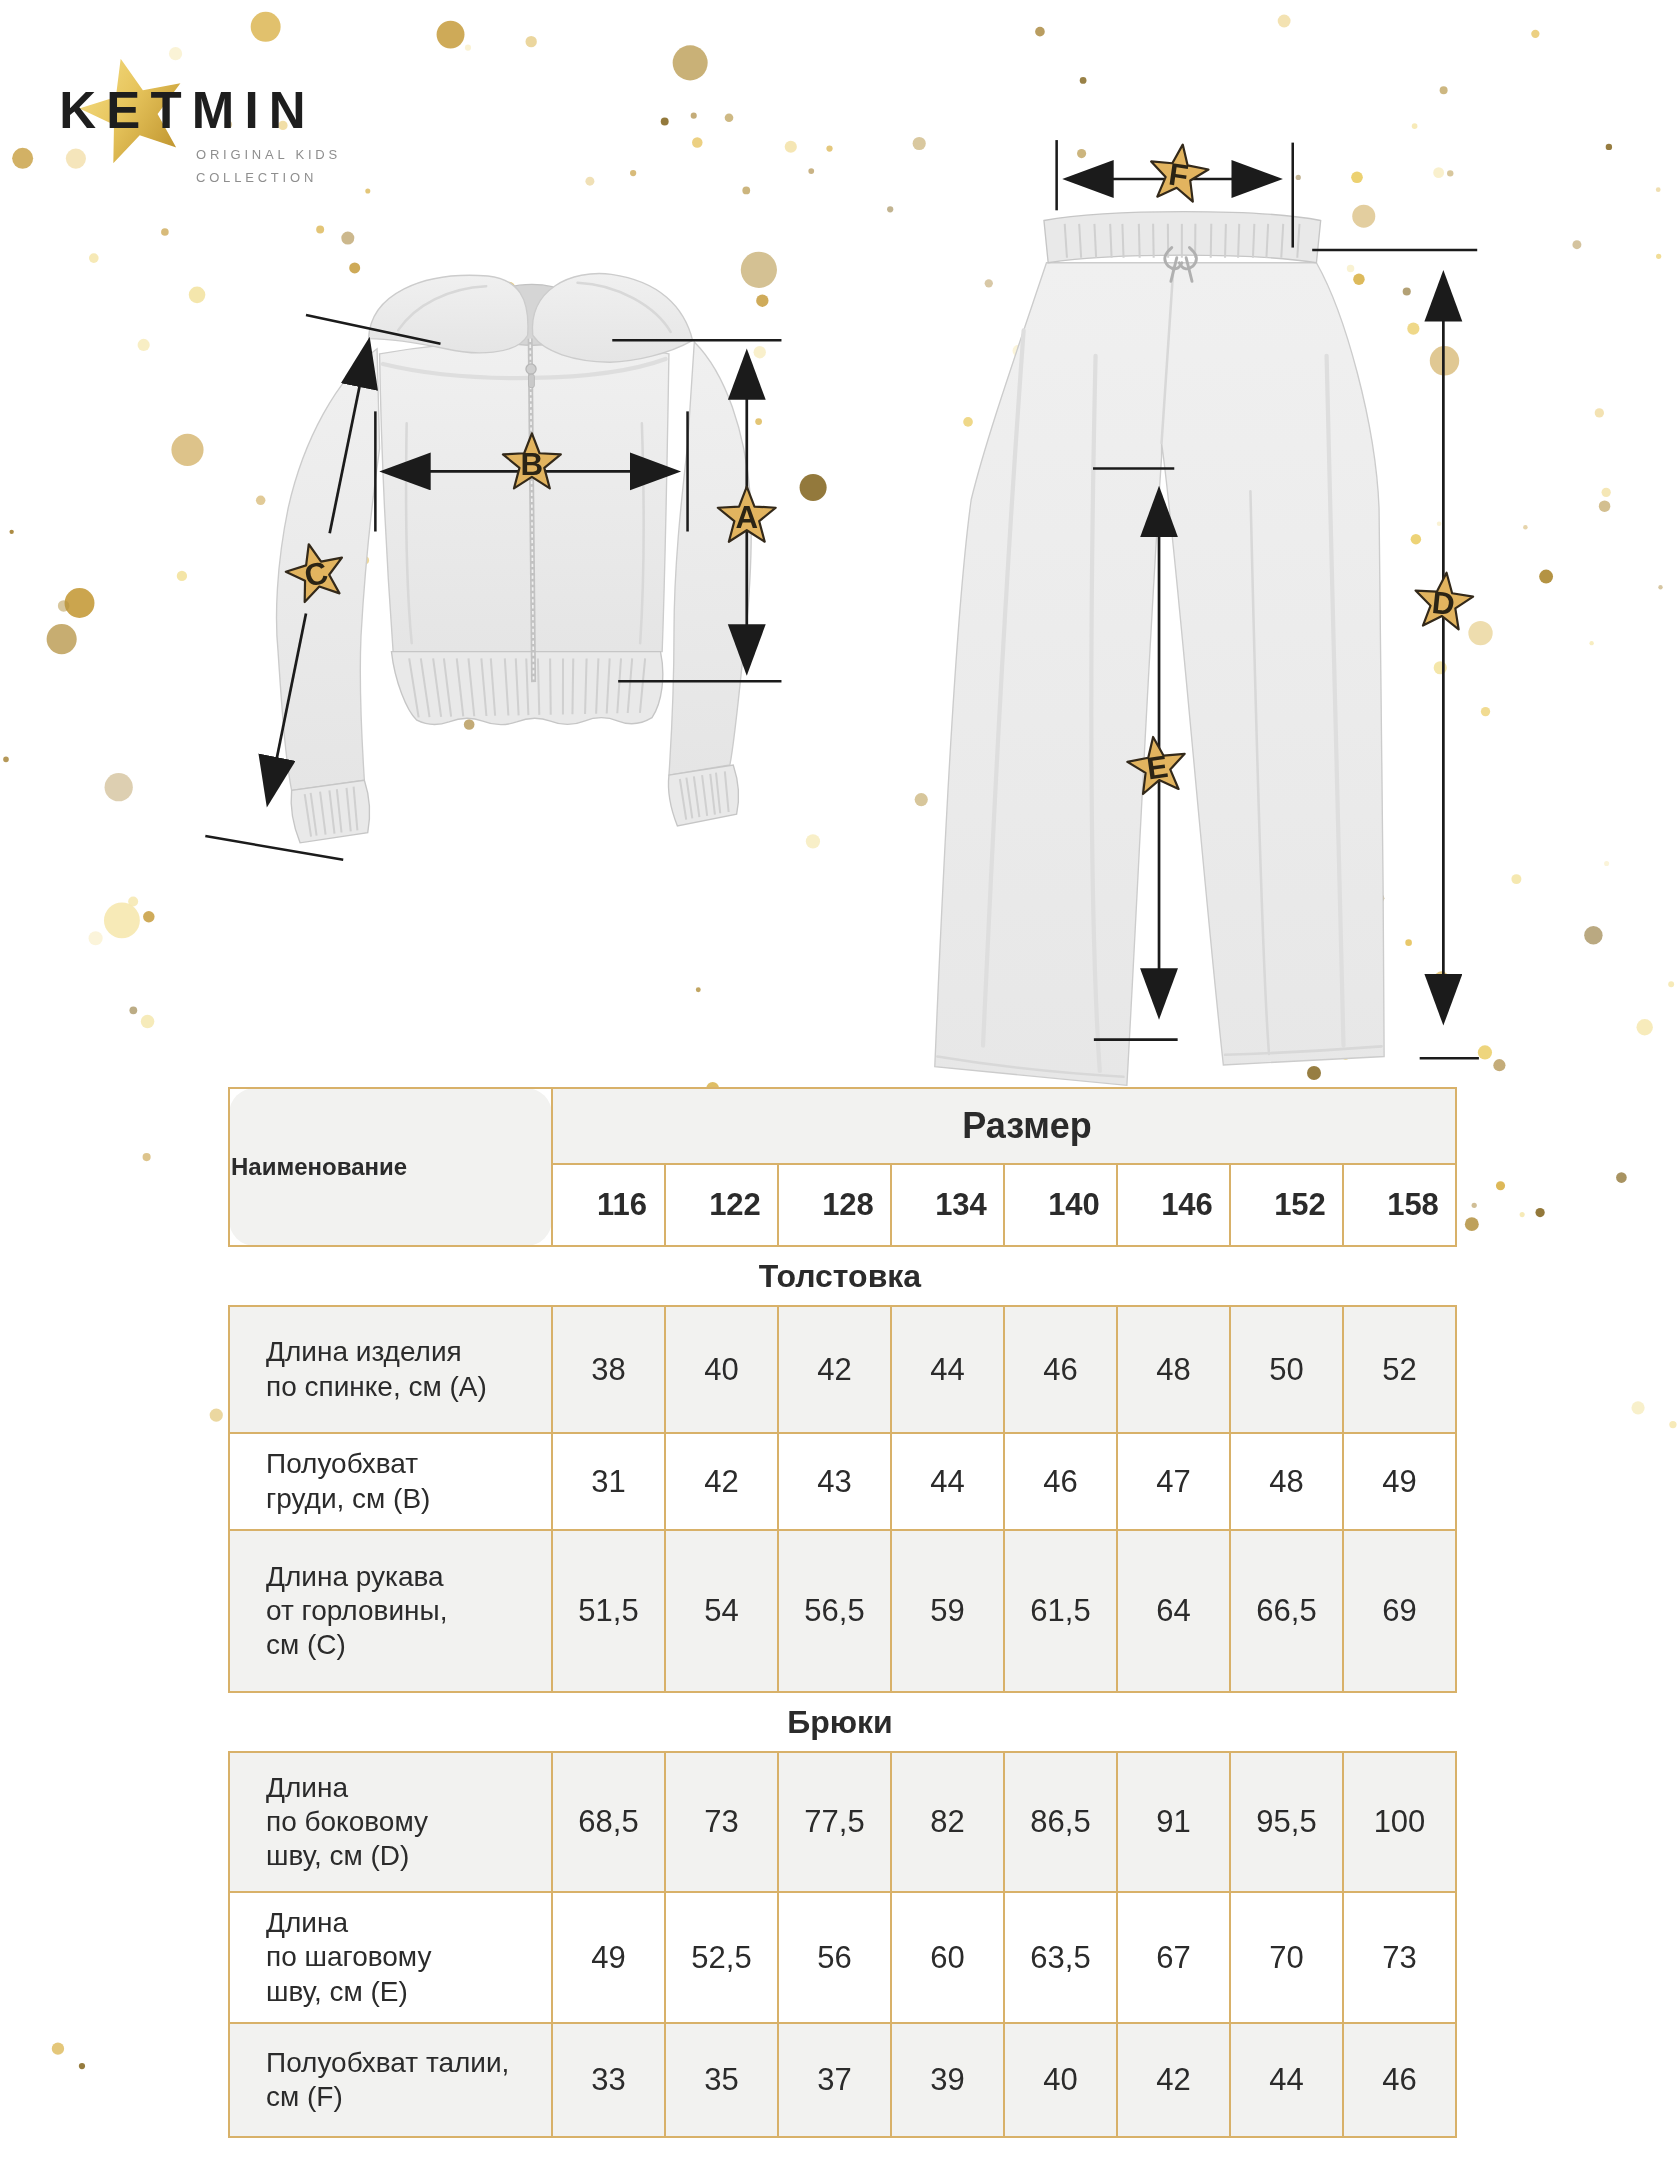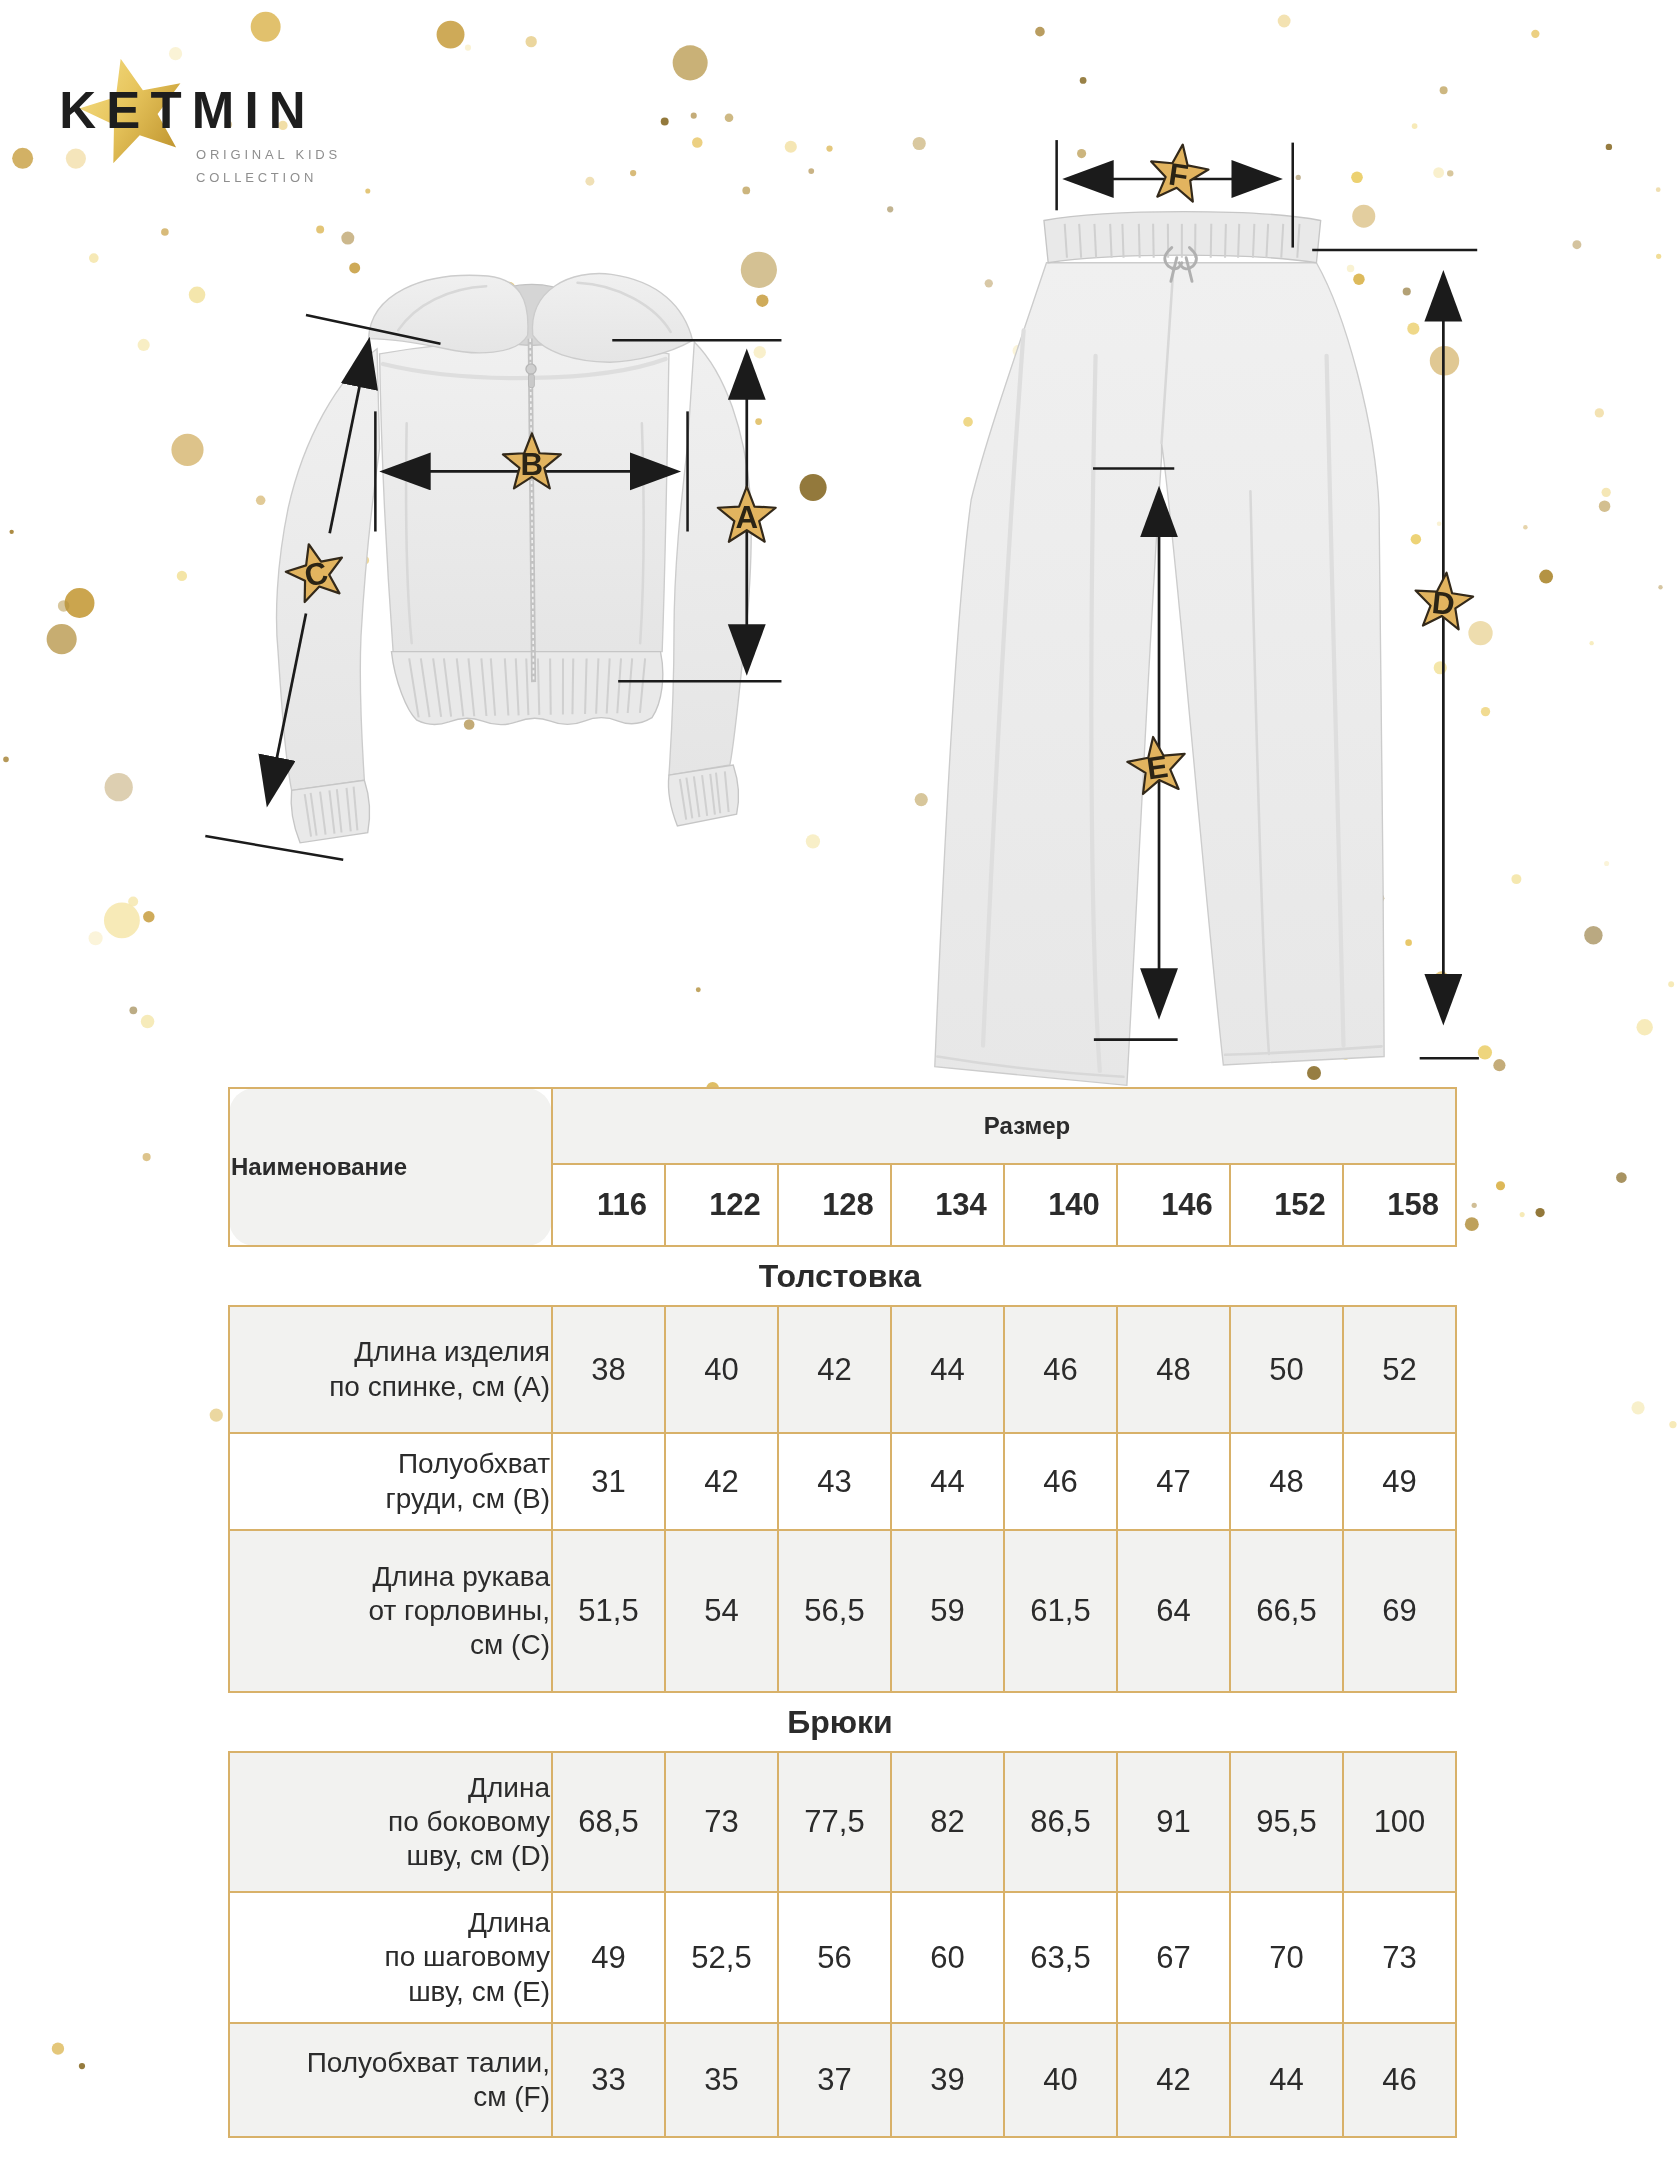--- a/index.html
+++ b/index.html
@@ -50,31 +50,31 @@
   }
   .gather{stroke:#d0d0d0;stroke-width:2.4;fill:none;}
 
   
   .table-wrap{position:absolute;left:228px;top:1087px;width:1224px;}
   table.tbl{border-collapse:collapse;table-layout:fixed;width:1224px;}
   table.tbl td{border:2.2px solid var(--border);vertical-align:middle;}
   col.col-name{width:323px;}
   col.col-size{width:113px;}
   .name-h{background:var(--shade);font-weight:700;font-size:24px;text-align:left;border-radius:26px;}
-  .razmer-h{background:var(--shade);font-weight:700;font-size:24px;text-align:center;padding-left:47px;}
+  .razmer-h{background:var(--shade);font-weight:700;font-size:36px;text-align:center;padding-left:47px;}
   .head-tbl tr:nth-child(1){height:76px;}
   .head-tbl tr:nth-child(2){height:82px;}
   .size-cell{font-weight:700;font-size:31px;text-align:center;background:#ffffff;padding-left:28px;}
   .section-title{
     height:58px;display:flex;align-items:center;justify-content:center;
     font-weight:700;font-size:32px;
   }
   .label-cell{
-    font-size:28px;line-height:1.22;padding-left:22px;
-    white-space:pre-line;text-align:right;
+    font-size:28px;line-height:1.22;padding-left:36px;
+    white-space:pre-line;text-align:left;
   }
   .value-cell{font-size:31px;text-align:center;}
   tr.shaded td{background:var(--shade);}
   tr.plain td{background:#ffffff;}
   table.sec-0 tr:nth-child(1){height:127px;}
   table.sec-0 tr:nth-child(2){height:97px;}
   table.sec-0 tr:nth-child(3){height:162px;}
   table.sec-1 tr:nth-child(1){height:140px;}
   table.sec-1 tr:nth-child(2){height:131px;}
   table.sec-1 tr:nth-child(3){height:114px;}

